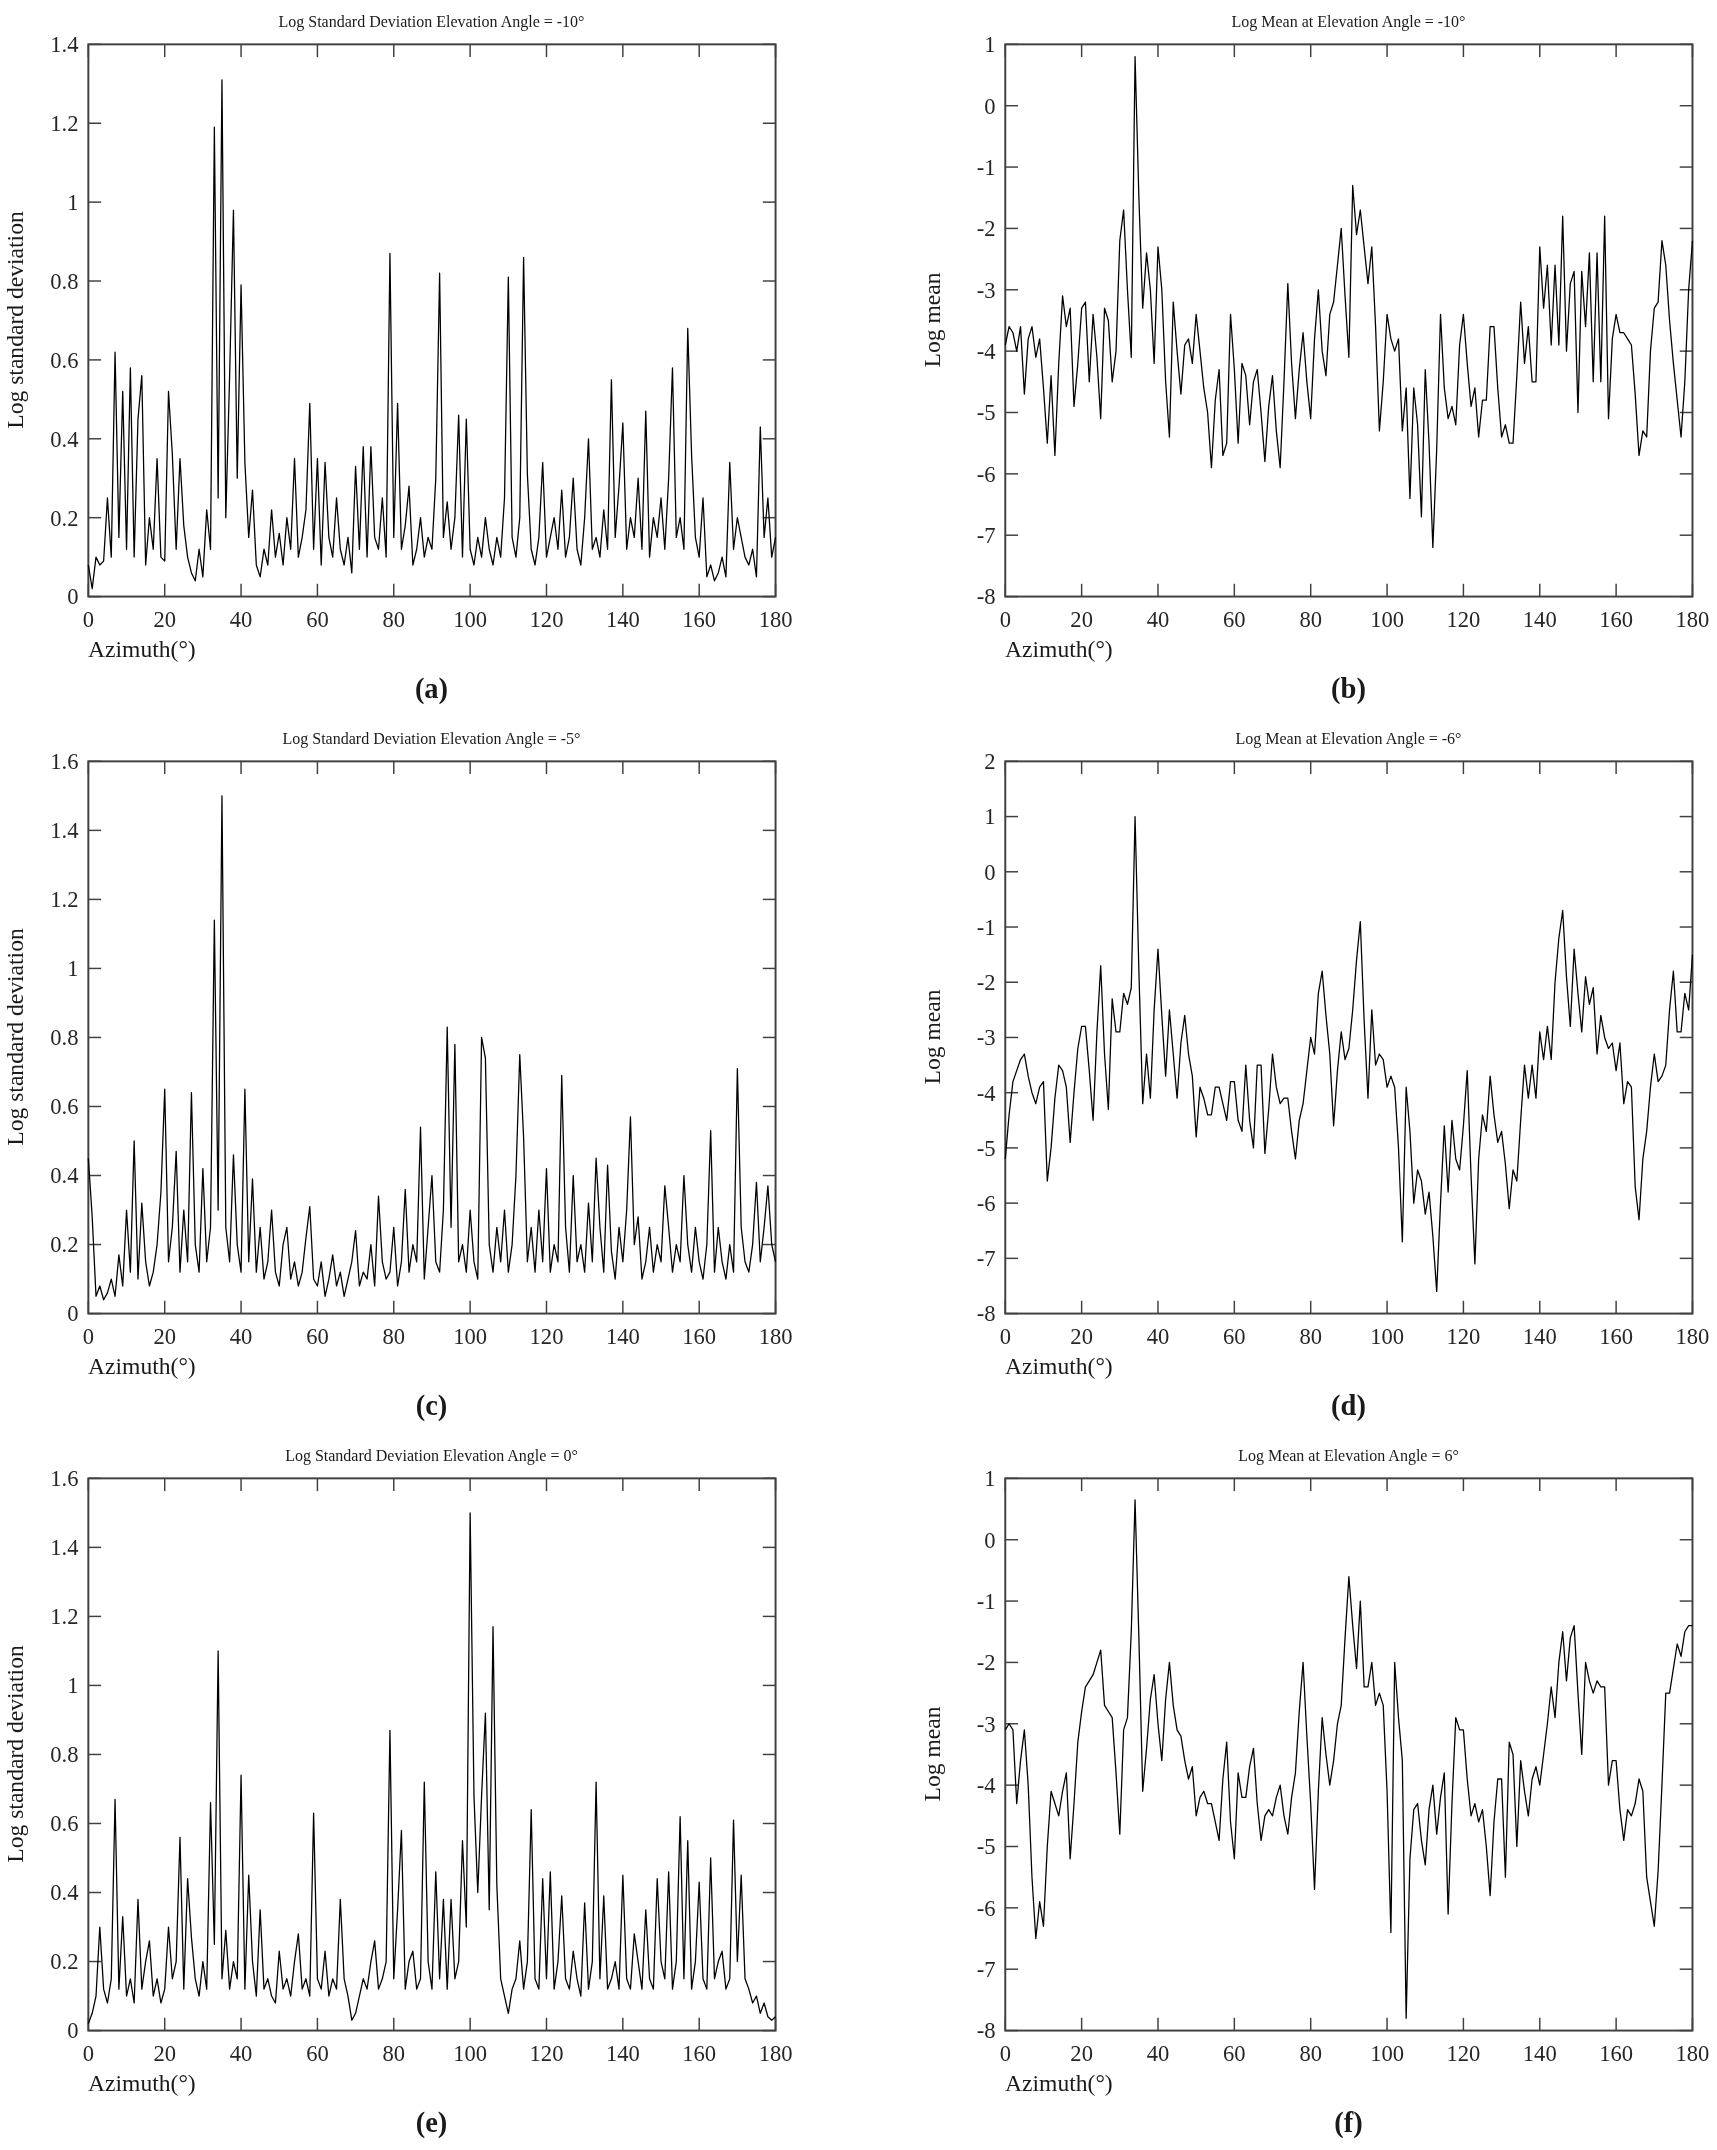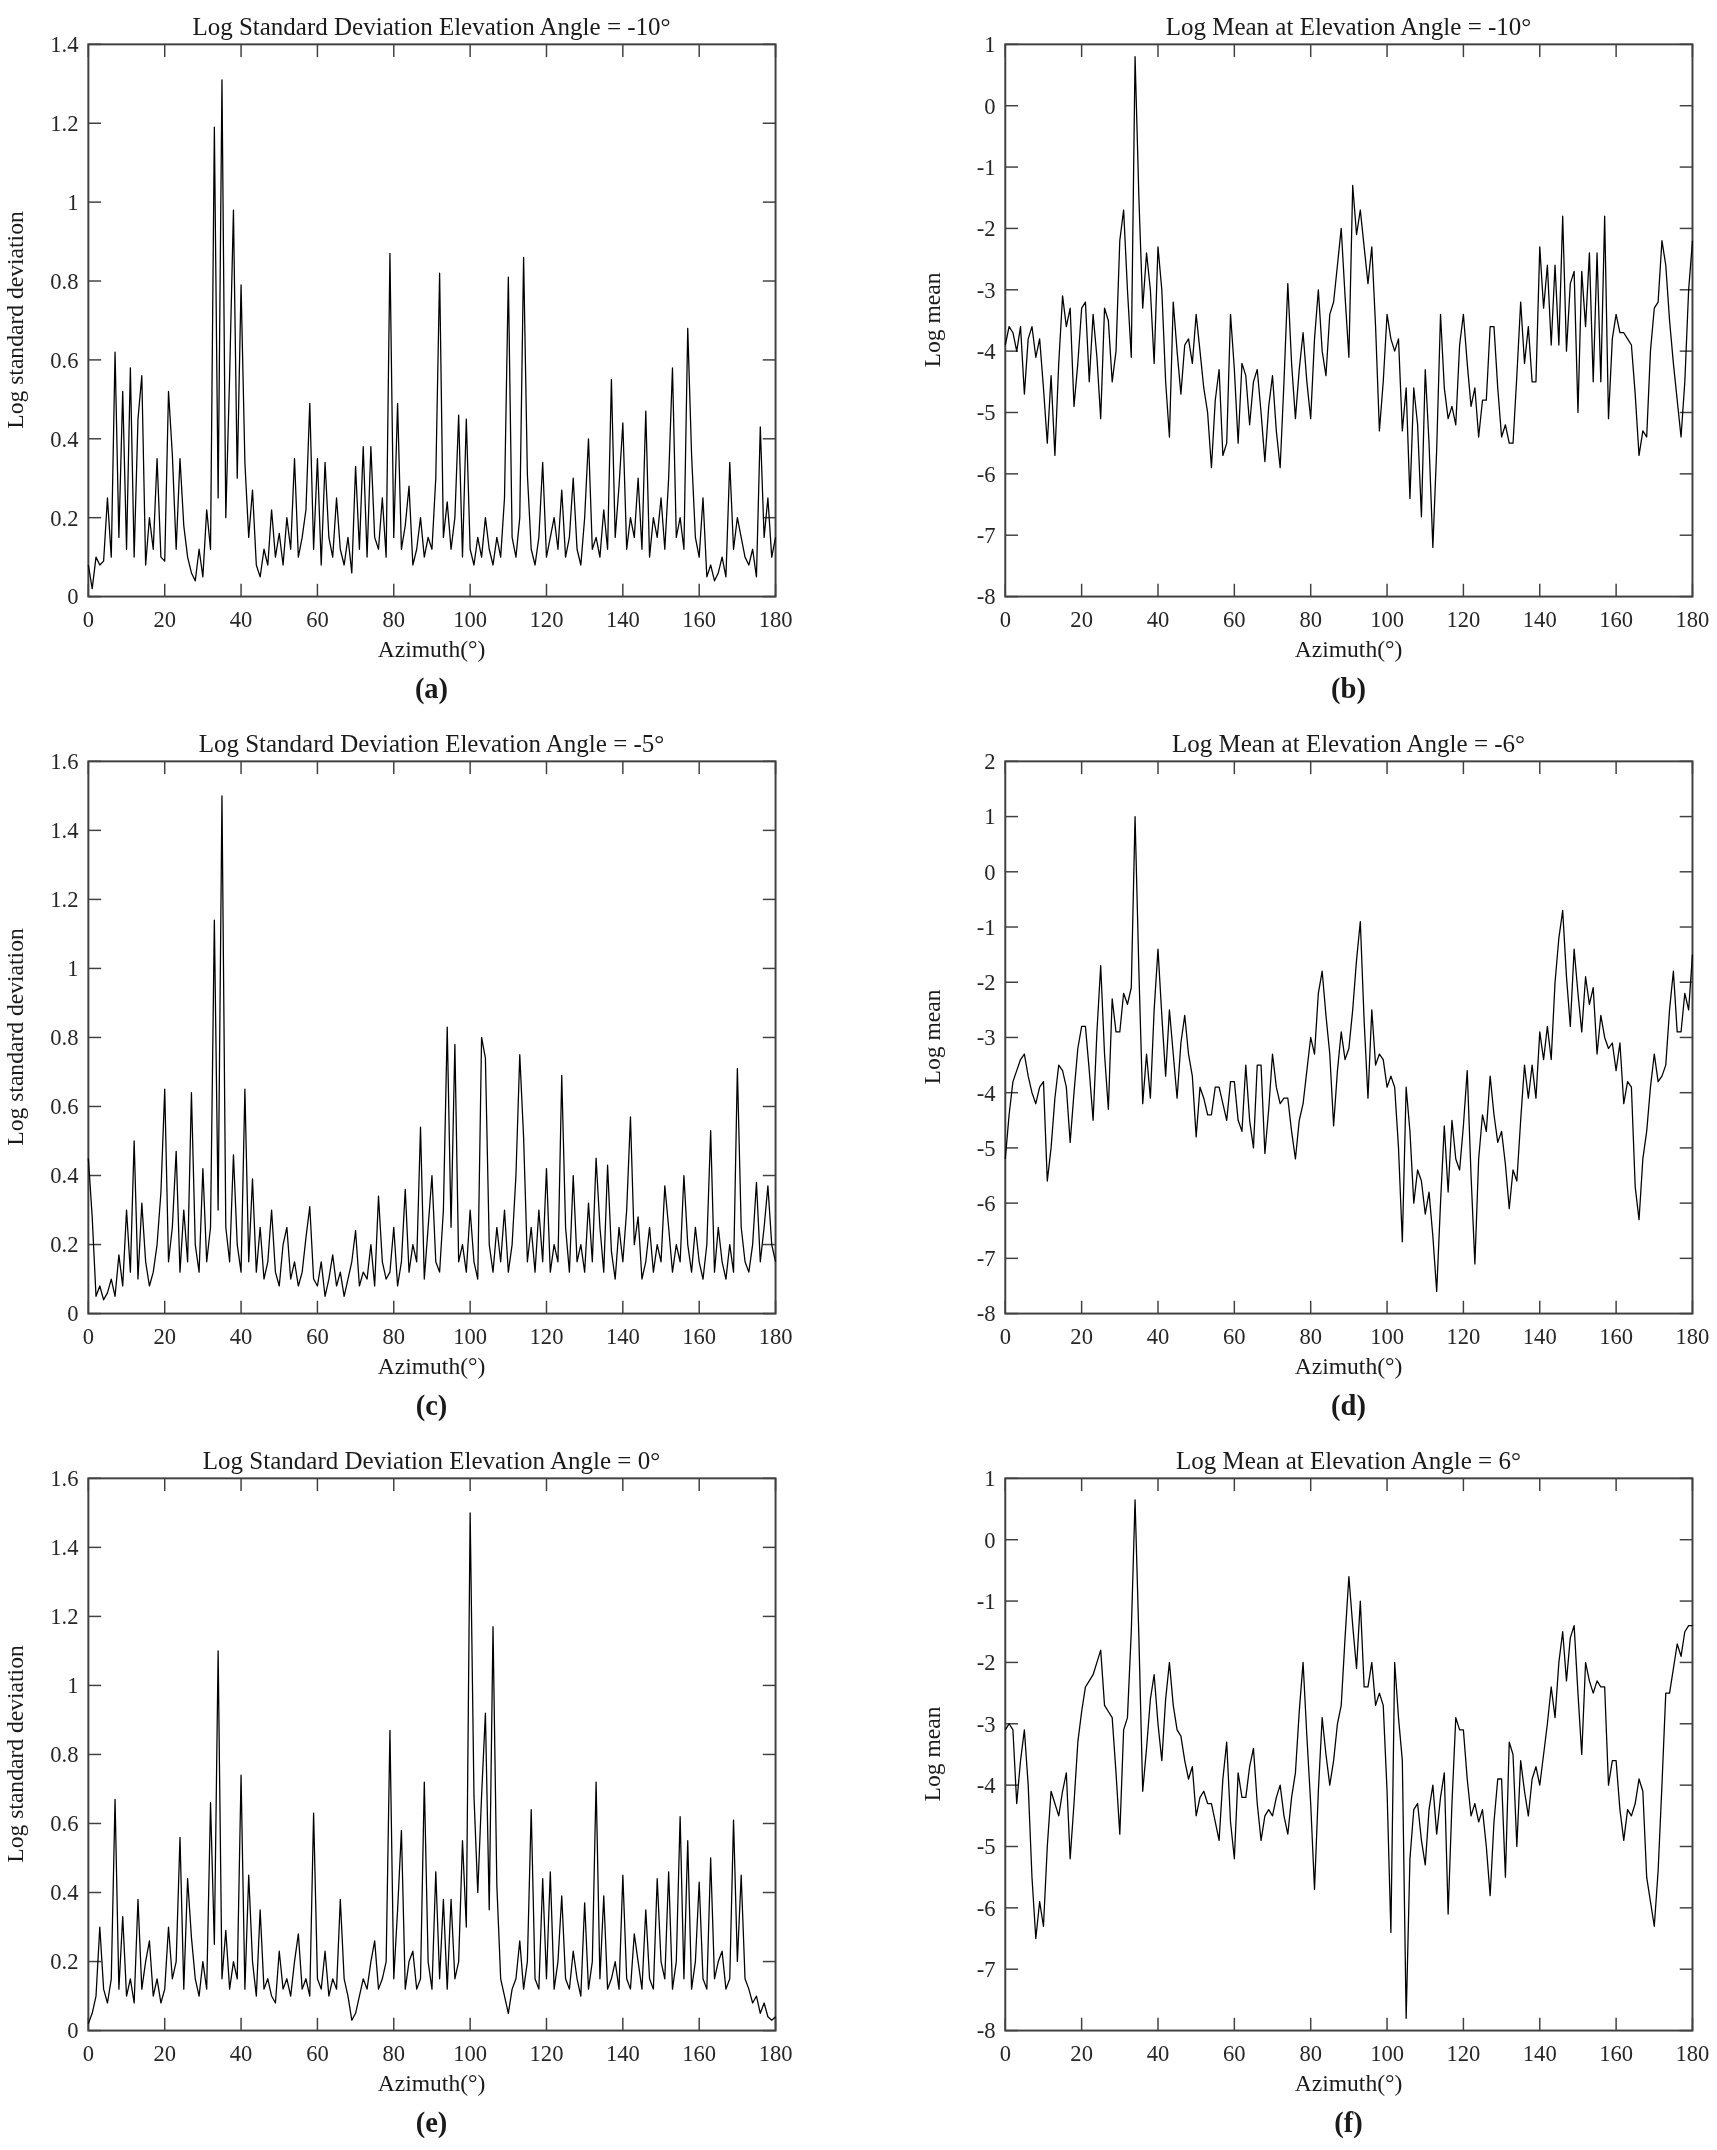--- a/index.html
+++ b/index.html
@@ -2,23 +2,23 @@
 <html style="font-size:7.9px"><head>
 <meta charset="utf-8">
 <style>
   html,body{margin:0;padding:0;background:#ffffff;}
   body{width:1718px;height:2151px;position:relative;font-family:"Liberation Serif","DejaVu Serif",serif;color:#1a1a1a;}
   .grid{position:absolute;inset:0;display:grid;grid-template-columns:859px 859px;grid-template-rows:717px 717px 718px;}
   .cell{position:relative;width:859px;height:717px;}
   .col-l{--L:88px;--R:775px;}
   .col-r{--L:146px;--R:833px;}
   .cell svg{position:absolute;left:0;top:0;width:859px;height:717px;}
-  .title{position:absolute;top:12.8px;left:var(--L);width:calc(var(--R) - var(--L));text-align:center;font-size:25px;white-space:nowrap;}
+  .title{position:absolute;top:12.8px;left:var(--L);width:calc(var(--R) - var(--L));text-align:center;font-size:16px;white-space:nowrap;}
   .ylabel{position:absolute;left:calc(var(--L) - 73px);top:320px;transform:translate(-50%,-50%) rotate(-90deg);font-size:23.6px;white-space:nowrap;}
-  .xlabel{position:absolute;top:636px;left:var(--L);width:calc(var(--R) - var(--L));text-align:center;font-size:23.6px;}
+  .xlabel{position:absolute;top:636px;left:var(--L);width:calc(var(--R) - var(--L));text-align:left;font-size:23.6px;}
   .caption{position:absolute;top:673px;left:var(--L);width:calc(var(--R) - var(--L));text-align:center;font-size:28.5px;font-weight:700;}
   .tick-text{font-family:"Liberation Serif","DejaVu Serif",serif;font-size:46px;fill:#262626;}
 </style>
 </head>
 <body>
 
 <div class="grid">
 
   <div class="cell col-l">
     <svg viewBox="0 0 1750 1460">

